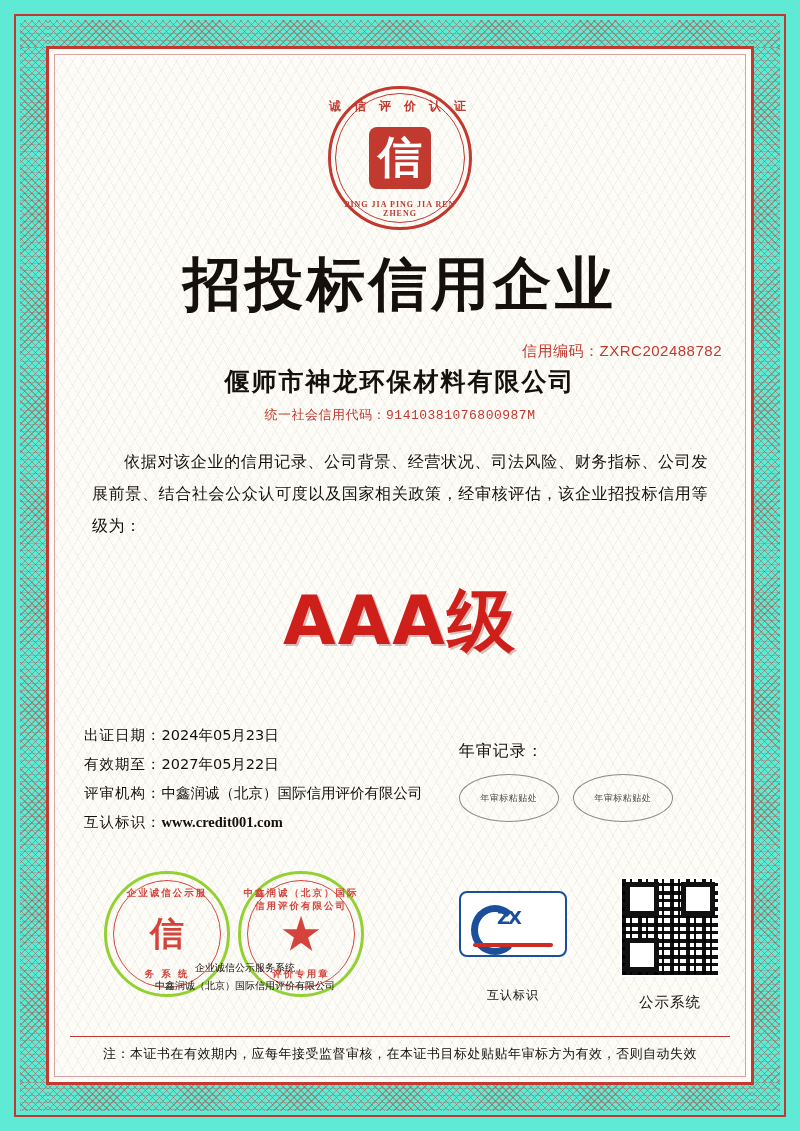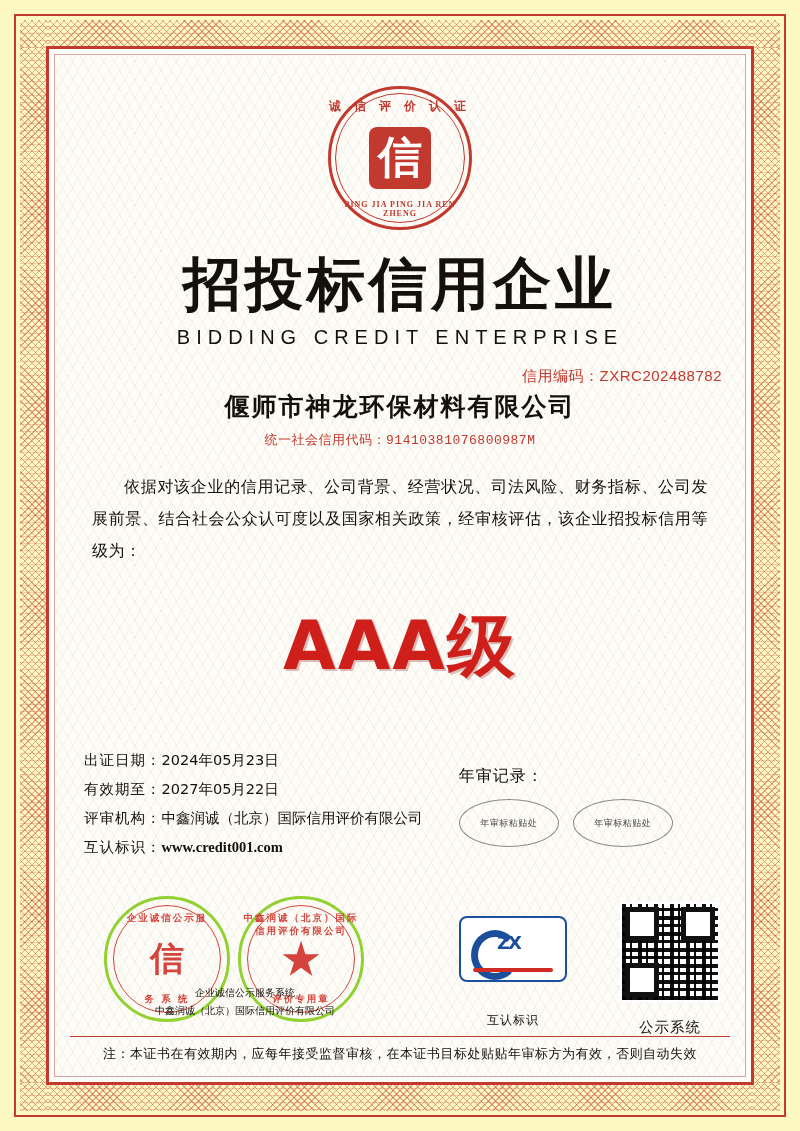--- a/index.html
+++ b/index.html
@@ -12,21 +12,21 @@
     height: 1131px;
     font-family: "Liberation Serif", "DejaVu Serif", serif;
     overflow: hidden;
   }
 
   .certificate {
     position: relative;
     width: 800px;
     height: 1131px;
     box-sizing: border-box;
-    background: #fef9c3;
+    background: #5eead4;
   }
 
   
   .border-outer {
     position: absolute;
     left: 14px; top: 14px; right: 14px; bottom: 14px;
     border: 2px solid #c2392f;
     box-sizing: border-box;
   }
   .border-guilloche {
@@ -455,21 +455,20 @@
       <div class="emblem">
         <div class="ring"></div>
         <div class="ring2"></div>
         <div class="top-cn">诚 信 评 价 认 证</div>
         <div class="core">信</div>
         <div class="bottom-en">PING JIA PING JIA REN ZHENG</div>
       </div>
     </div>
 
     <div class="title-cn">招投标信用企业</div>
-    <div class="title-en">BIDDING CREDIT ENTERPRISE</div>
 
     <div class="credit-no">
       <span>信用编码：</span><span class="val">ZXRC202488782</span>
     </div>
 
     <div class="company">偃师市神龙环保材料有限公司</div>
     <div class="uscc">
       <span>统一社会信用代码：</span><span class="mono">91410381076800987M</span>
     </div>
 

